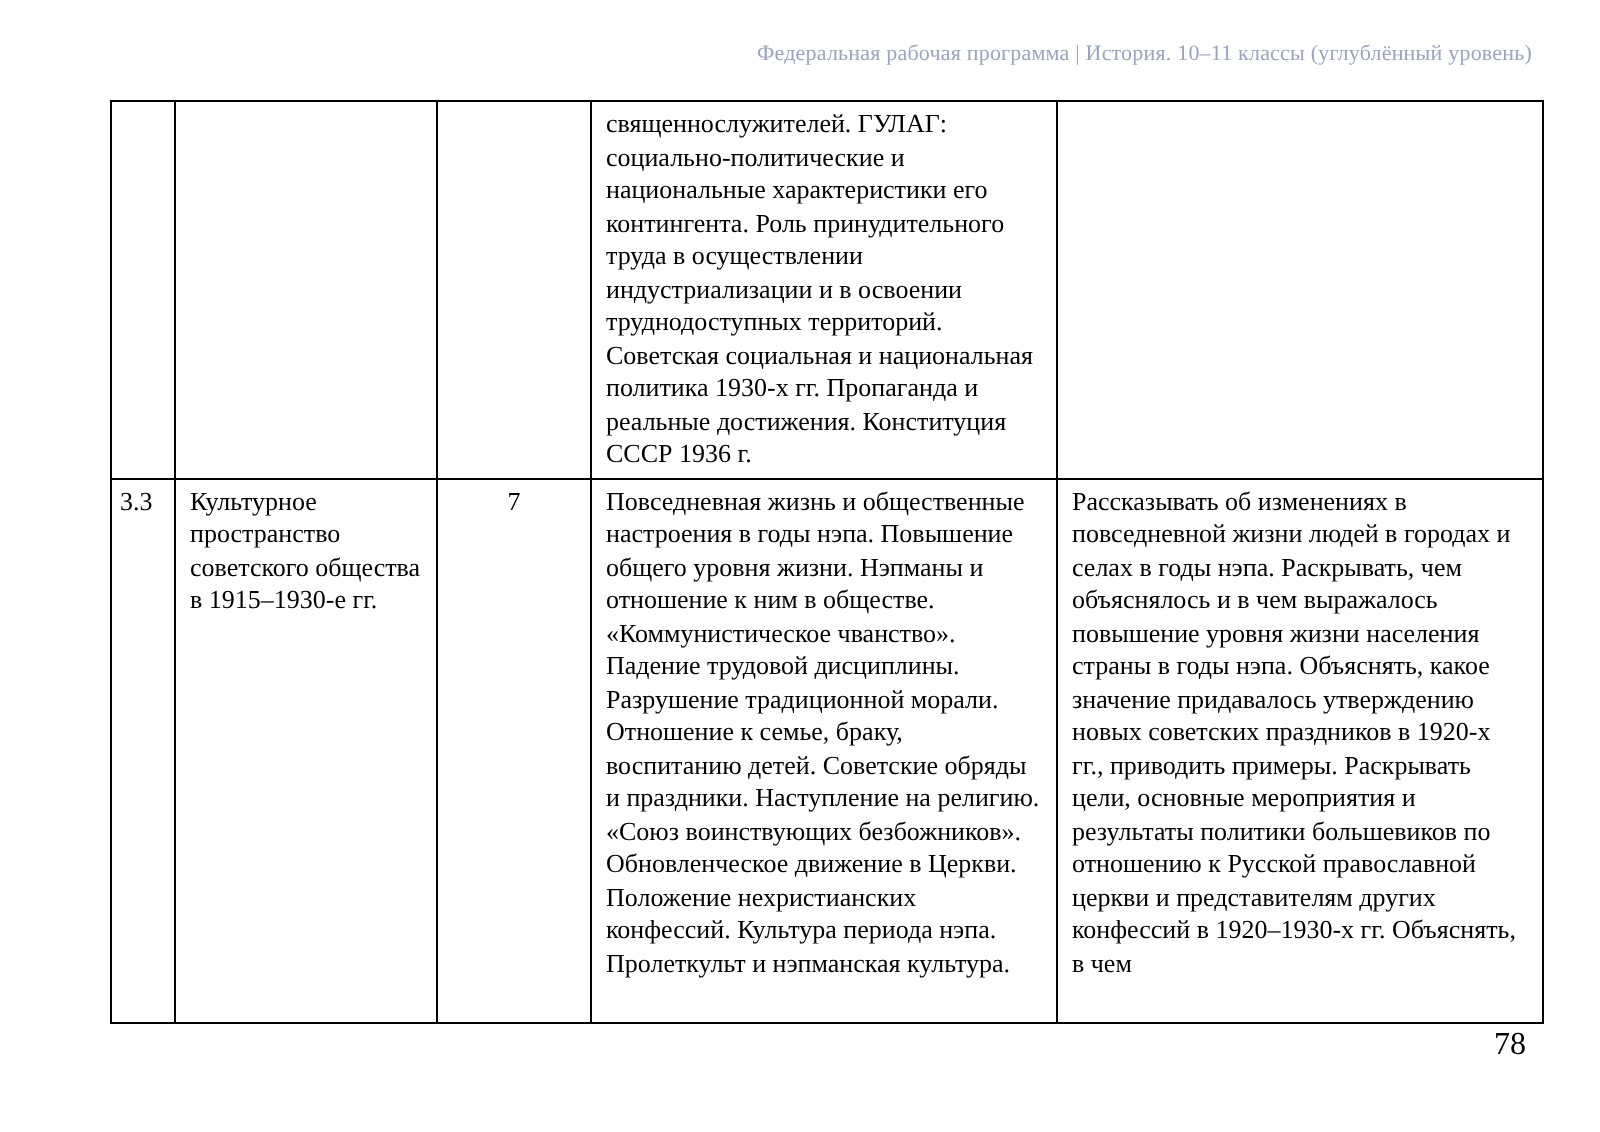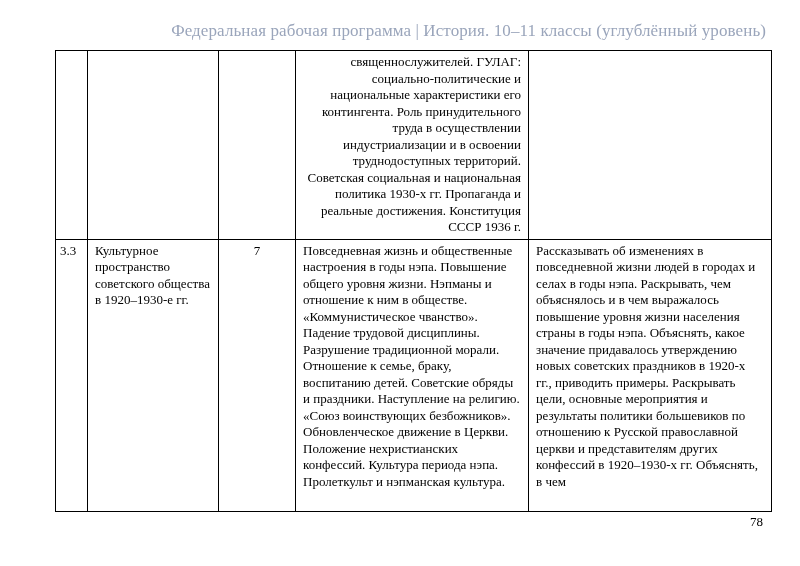--- a/index.html
+++ b/index.html
@@ -9,21 +9,21 @@
     background: #ffffff;
     font-family: "Liberation Serif", serif;
     position: relative;
     overflow: hidden;
     color: #000;
   }
   .page-header {
     position: absolute;
     top: 21px;
     right: 34px;
-    font-size: 17px;
+    font-size: 11px;
     letter-spacing: 0.1px;
     color: #9aa5bb;
     white-space: nowrap;
   }
   table.program-table {
     position: absolute;
     left: 55px;
     top: 50px;
     width: 716px;
     border-collapse: collapse;
@@ -36,27 +36,27 @@
     font-size: 13px;
     line-height: 1.27;
   }
   .col-num      { width: 32px;  }
   .col-topic    { width: 131px; }
   .col-hours    { width: 77px;  }
   .col-content  { width: 233px; }
   .col-outcomes { width: 243px; }
   td.cell-num   { padding-left: 4px; padding-right: 20px; }
   td.cell-hours { text-align: center; }
-  tr.row-continued { height: 188px; text-align: right; }
+  tr.row-continued { height: 188px; }
   tr.row-topic     { height: 272px; }
   .footer-page-number {
     position: absolute;
     top: 514px;
     right: 37px;
-    font-size: 13px;
+    font-size: 16px;
     color: #000;
   }
 </style>
 </head>
 <body>
 
 <div class="page-header">Федеральная рабочая программа | История. 10–11 классы (углублённый уровень)</div>
 
 <table class="program-table">
   <colgroup>
@@ -69,21 +69,21 @@
   <tbody>
     <tr class="row-continued">
       <td class="cell-num"></td>
       <td class="cell-topic"></td>
       <td class="cell-hours"></td>
       <td class="cell-content">священнослужителей. ГУЛАГ: социально-политические и национальные характеристики его контингента. Роль принудительного труда в осуществлении индустриализации и в освоении труднодоступных территорий. Советская социальная и национальная политика 1930-х гг. Пропаганда и реальные достижения. Конституция СССР 1936 г.</td>
       <td class="cell-outcomes"></td>
     </tr>
     <tr class="row-topic">
       <td class="cell-num">3.3</td>
-      <td class="cell-topic">Культурное пространство советского общества в 1920–1930-е гг.</td>
+      <td class="cell-topic">Культурное пространство советского общества в 1915–1930-е гг.</td>
       <td class="cell-hours">7</td>
       <td class="cell-content">Повседневная жизнь и общественные настроения в годы нэпа. Повышение общего уровня жизни. Нэпманы и отношение к ним в обществе. «Коммунистическое чванство». Падение трудовой дисциплины. Разрушение традиционной морали. Отношение к семье, браку, воспитанию детей. Советские обряды и праздники. Наступление на религию. «Союз воинствующих безбожников». Обновленческое движение в Церкви. Положение нехристианских конфессий. Культура периода нэпа. Пролеткульт и нэпманская культура.</td>
       <td class="cell-outcomes">Рассказывать об изменениях в повседневной жизни людей в городах и селах в годы нэпа. Раскрывать, чем объяснялось и в чем выражалось повышение уровня жизни населения страны в годы нэпа. Объяснять, какое значение придавалось утверждению новых советских праздников в 1920-х гг., приводить примеры. Раскрывать цели, основные мероприятия и результаты политики большевиков по отношению к Русской православной церкви и представителям других конфессий в 1920–1930-х гг. Объяснять, в чем</td>
     </tr>
   </tbody>
 </table>
 
 <div class="footer-page-number">78</div>
 
 </body></html>

